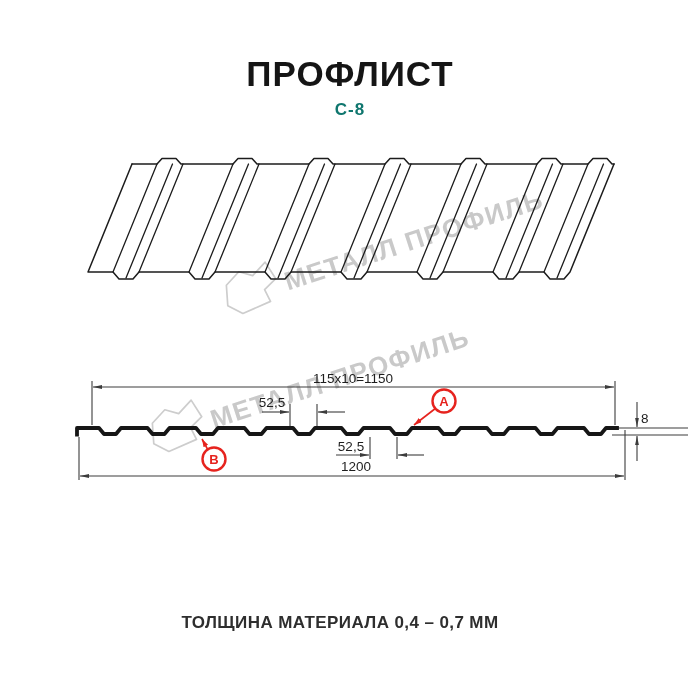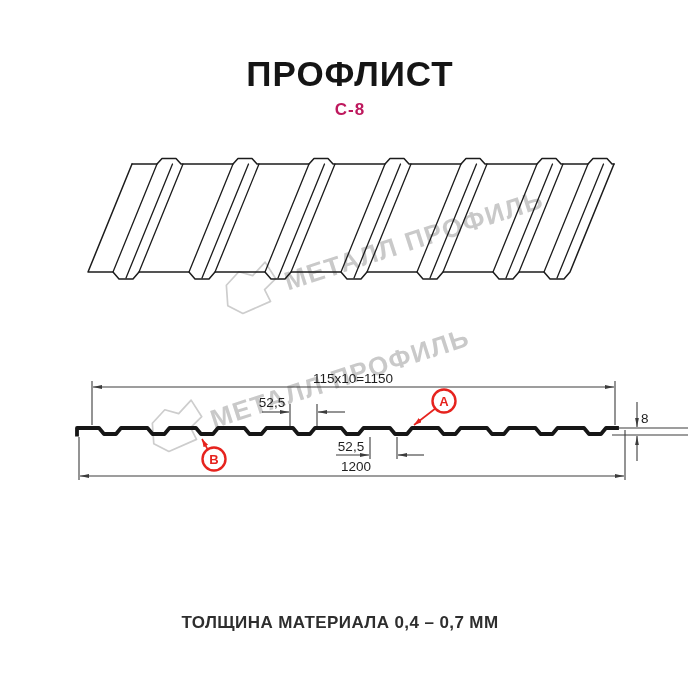--- a/index.html
+++ b/index.html
@@ -6,21 +6,21 @@
   body{
     width:700px;height:700px;position:relative;background:#ffffff;
     font-family:"Liberation Sans", sans-serif;overflow:hidden;
   }
   .header{position:absolute;top:56px;left:0;width:700px;text-align:center;}
   .title{
     font-size:35px;font-weight:800;letter-spacing:1px;color:#151515;
     line-height:1.05;
   }
   .subtitle{
-    margin-top:7px;font-size:17px;font-weight:600;letter-spacing:1px;color:#be185d;
+    margin-top:7px;font-size:17px;font-weight:600;letter-spacing:1px;color:#0f766e;
   }
   .footer{
     position:absolute;top:613px;left:0;width:680px;text-align:center;
     font-size:17px;font-weight:600;letter-spacing:0.4px;color:#2e2e2e;
   }
   svg.scene{position:absolute;top:0;left:0;}
   .wm-text{
     font-family:"Liberation Sans", sans-serif;font-weight:700;font-size:26px;
     letter-spacing:1.5px;
   }

